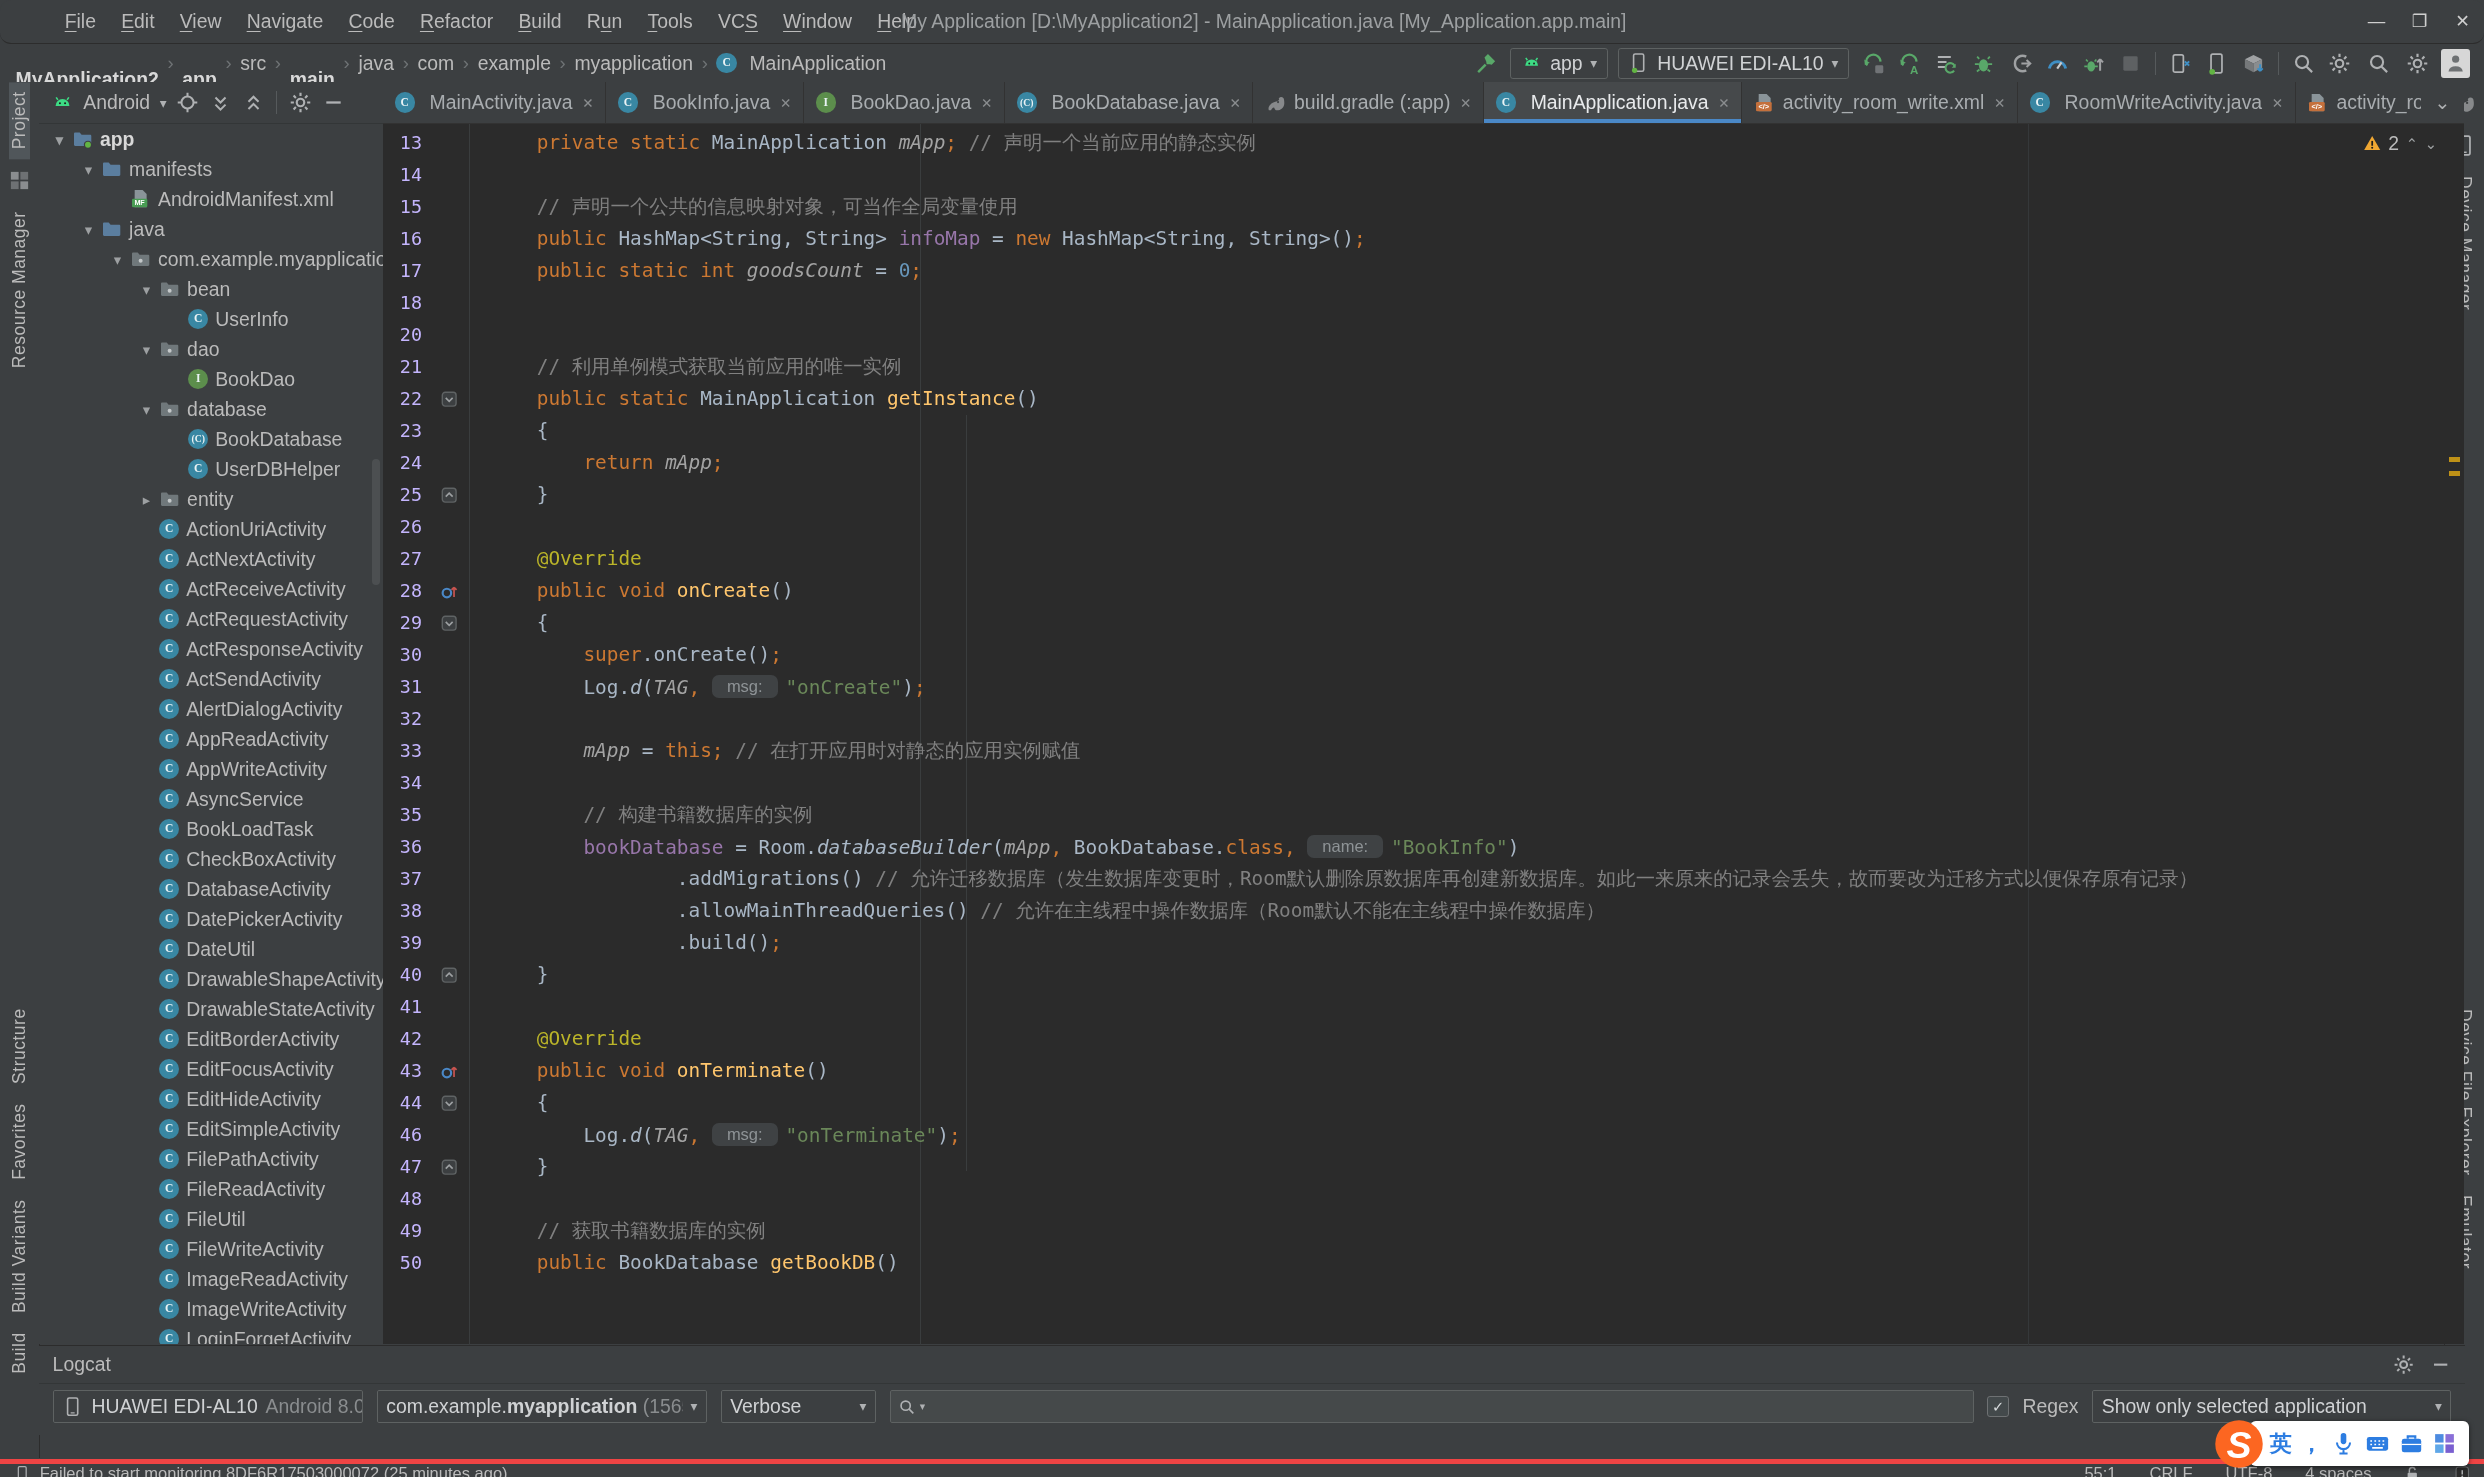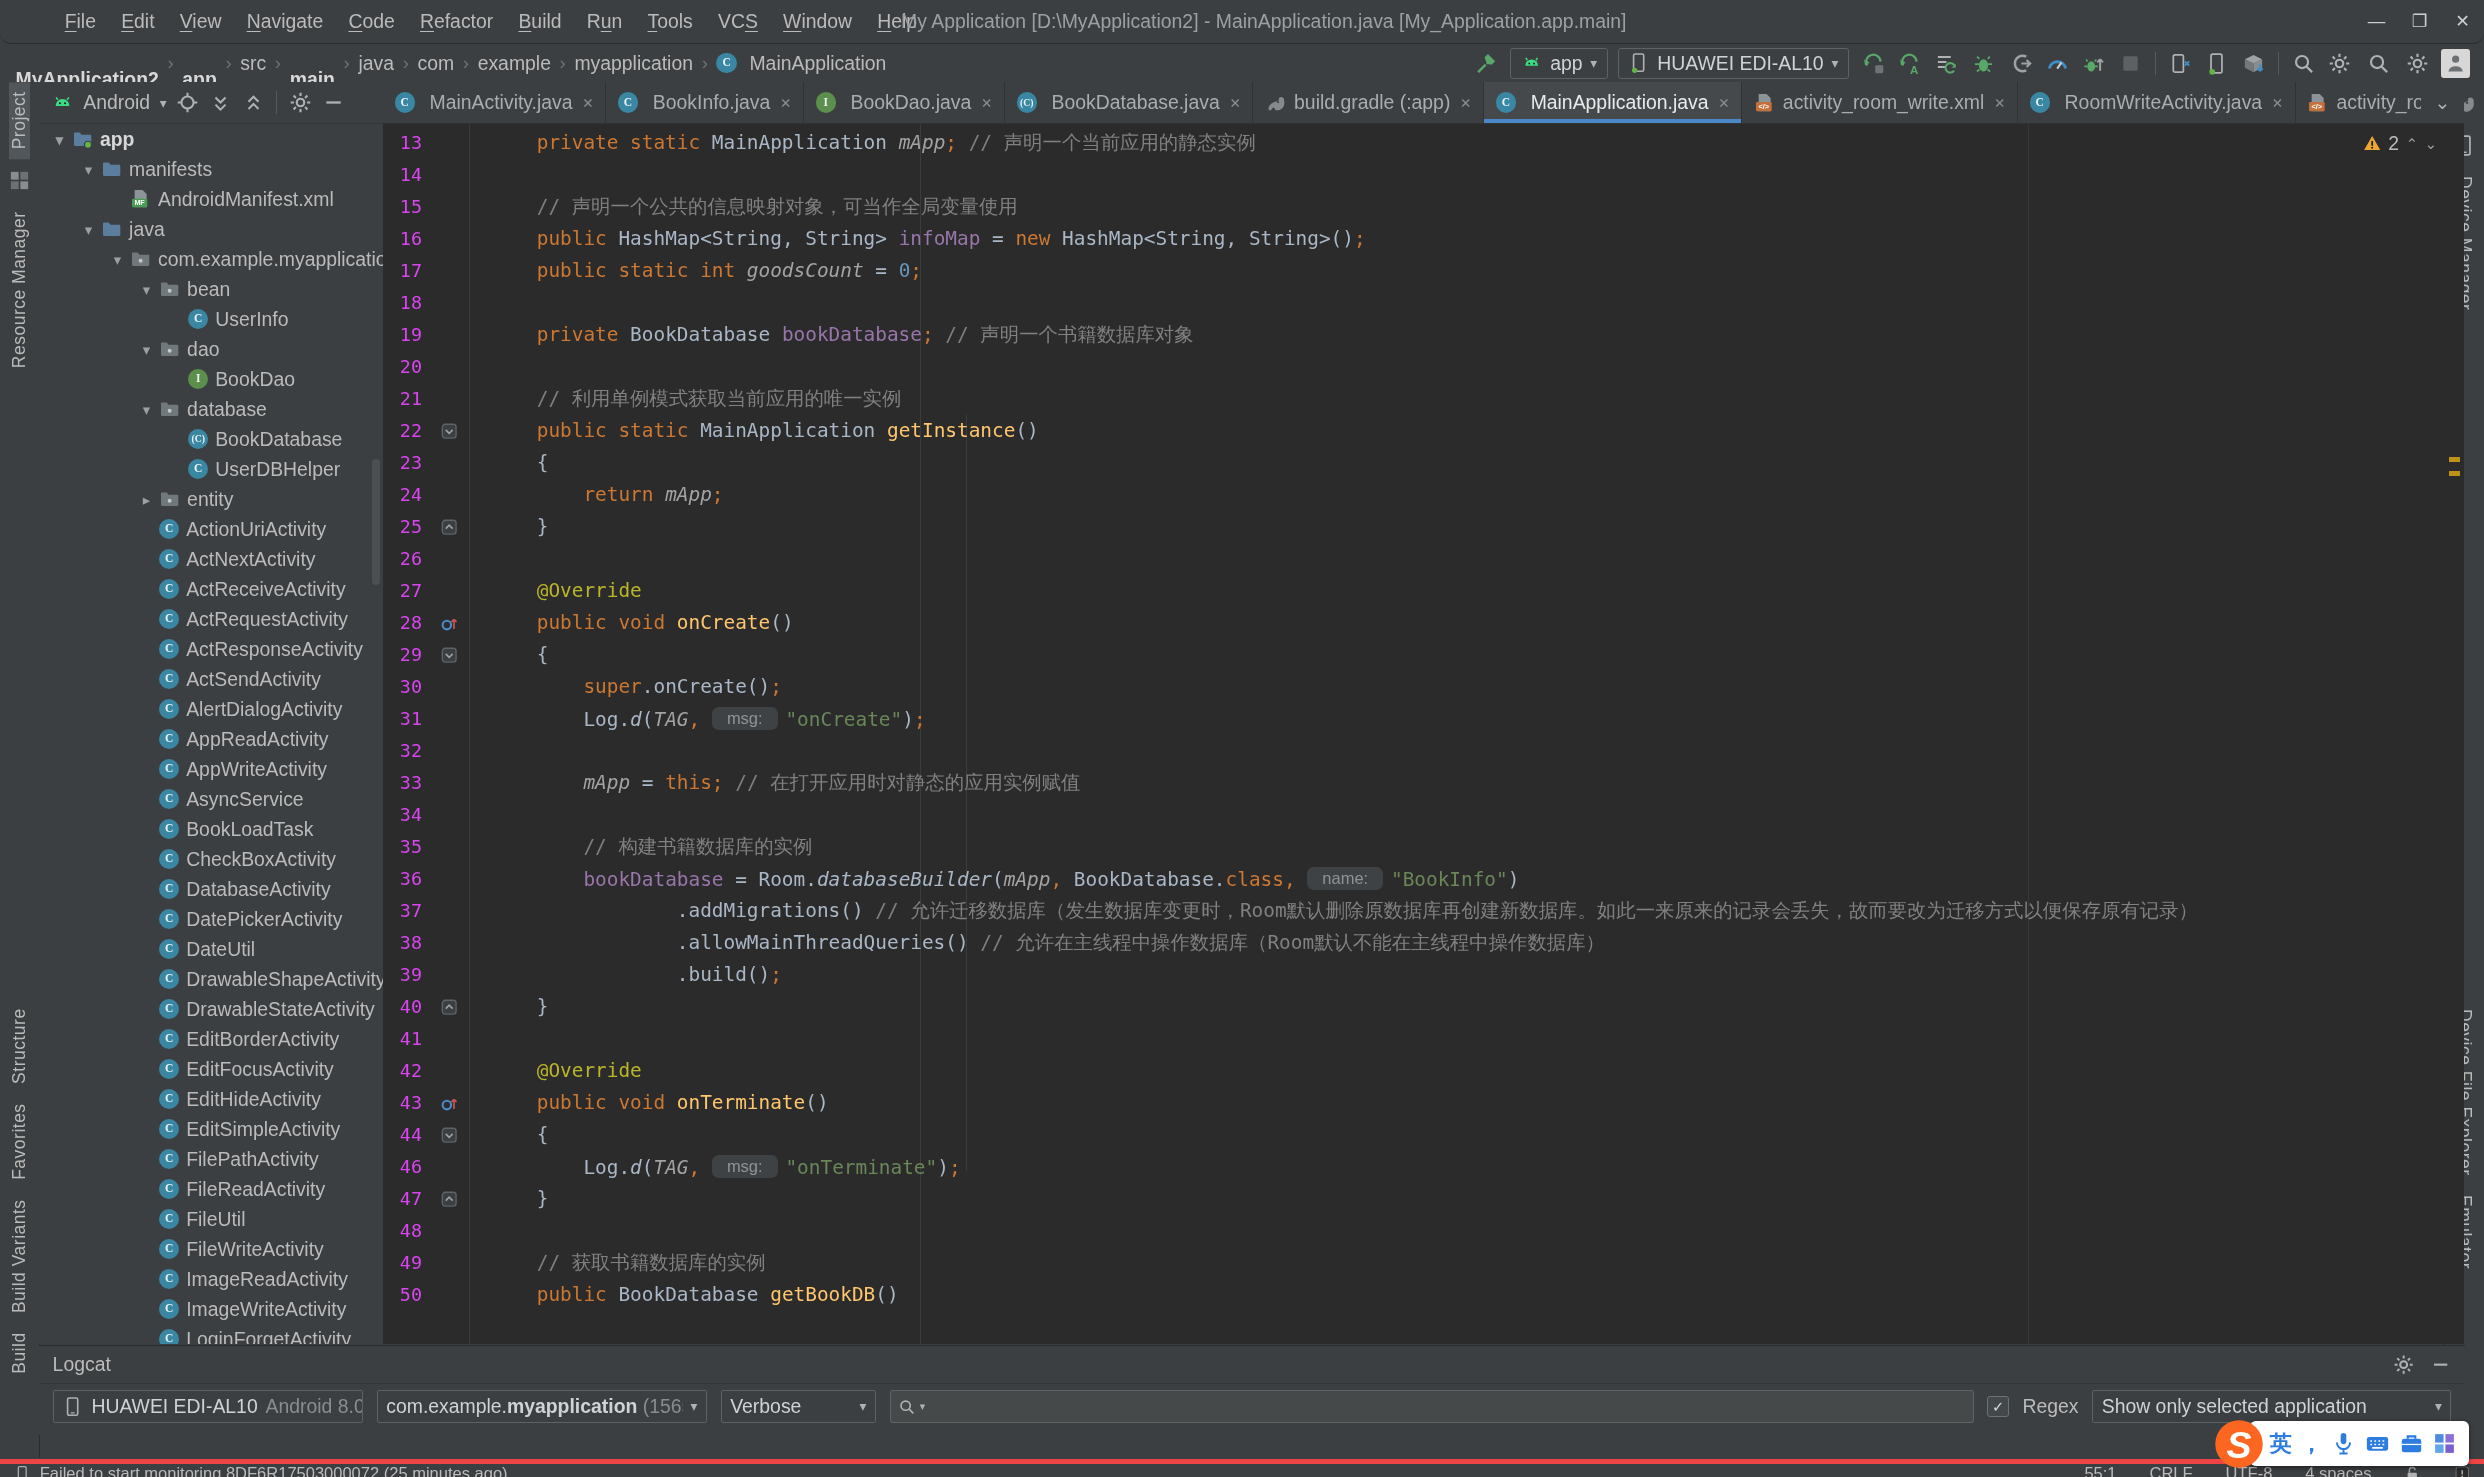--- a/index.html
+++ b/index.html
@@ -59,21 +59,21 @@
   .tab{display:flex;align-items:center;gap:7.8px;padding:0 11.6px;border-right:1px solid #323232;color:#A9ADB0;
        position:relative;white-space:nowrap;}
   .tab .x{color:#8A8D8F;font-size:13.6px;margin-left:1.9px;}
   .tab.act{background:#46494B;color:#E8EAEC;}
   .tab.act::after{content:"";position:absolute;left:0;right:0;bottom:0;height:3.9px;background:#4A88C7;}
   .tab.cut{max-width:233px;overflow:hidden;border-right:none;}
   #tab-overflow{margin-left:auto;display:flex;align-items:center;padding:0 13.6px;color:#AFB1B3;}
   #code{position:relative;height:1222px;overflow:hidden;font-family:"DejaVu Sans Mono",monospace;font-size:19.4px;}
   #codelines{position:absolute;left:0;top:2.9px;right:0;}
   .cl{display:flex;height:32px;align-items:center;}
-  .ln{width:39px;text-align:right;color:#d946ef;flex:0 0 auto;font-size:18.4px;}
+  .ln{width:39px;text-align:right;color:#c4b5fd;flex:0 0 auto;font-size:18.4px;}
   .gm{width:68px;flex:0 0 auto;position:relative;height:100%;}
   .gm .ic{position:absolute;left:17.5px;top:6.8px;width:18.4px;height:18.4px;}
   .ct{white-space:pre;color:#A9B7C6;}
   .kw{color:#CC7832;}
   .fld{color:#9876AA;}
   .sf{color:#a3a3a3;font-style:italic;}
   .md{color:#FFC66D;}
   .sm{font-style:italic;}
   .str{color:#6A8759;}
   .cmt{color:#808080;}
@@ -778,25 +778,20 @@
             <span class="ln">17</span>
             <span class="gm"></span>
             <span class="ct"><span>    </span><span class="kw">public static int </span><span class="sf">goodsCount</span><span> = </span><span class="num">0</span><span class="pun">;</span></span>
           </div>
           <div class="cl">
             <span class="ln">18</span>
             <span class="gm"></span>
             <span class="ct"></span>
           </div>
           <div class="cl">
-            <span class="ln">19</span>
-            <span class="gm"></span>
-            <span class="ct"><span>    </span><span class="kw">private </span><span>BookDatabase </span><span class="fld">bookDatabase</span><span class="pun">;</span><span class="cmt"> // 声明一个书籍数据库对象</span></span>
-          </div>
-          <div class="cl">
             <span class="ln">20</span>
             <span class="gm"></span>
             <span class="ct"></span>
           </div>
           <div class="cl">
             <span class="ln">21</span>
             <span class="gm"></span>
             <span class="ct"><span>    </span><span class="cmt">// 利用单例模式获取当前应用的唯一实例</span></span>
           </div>
           <div class="cl">

